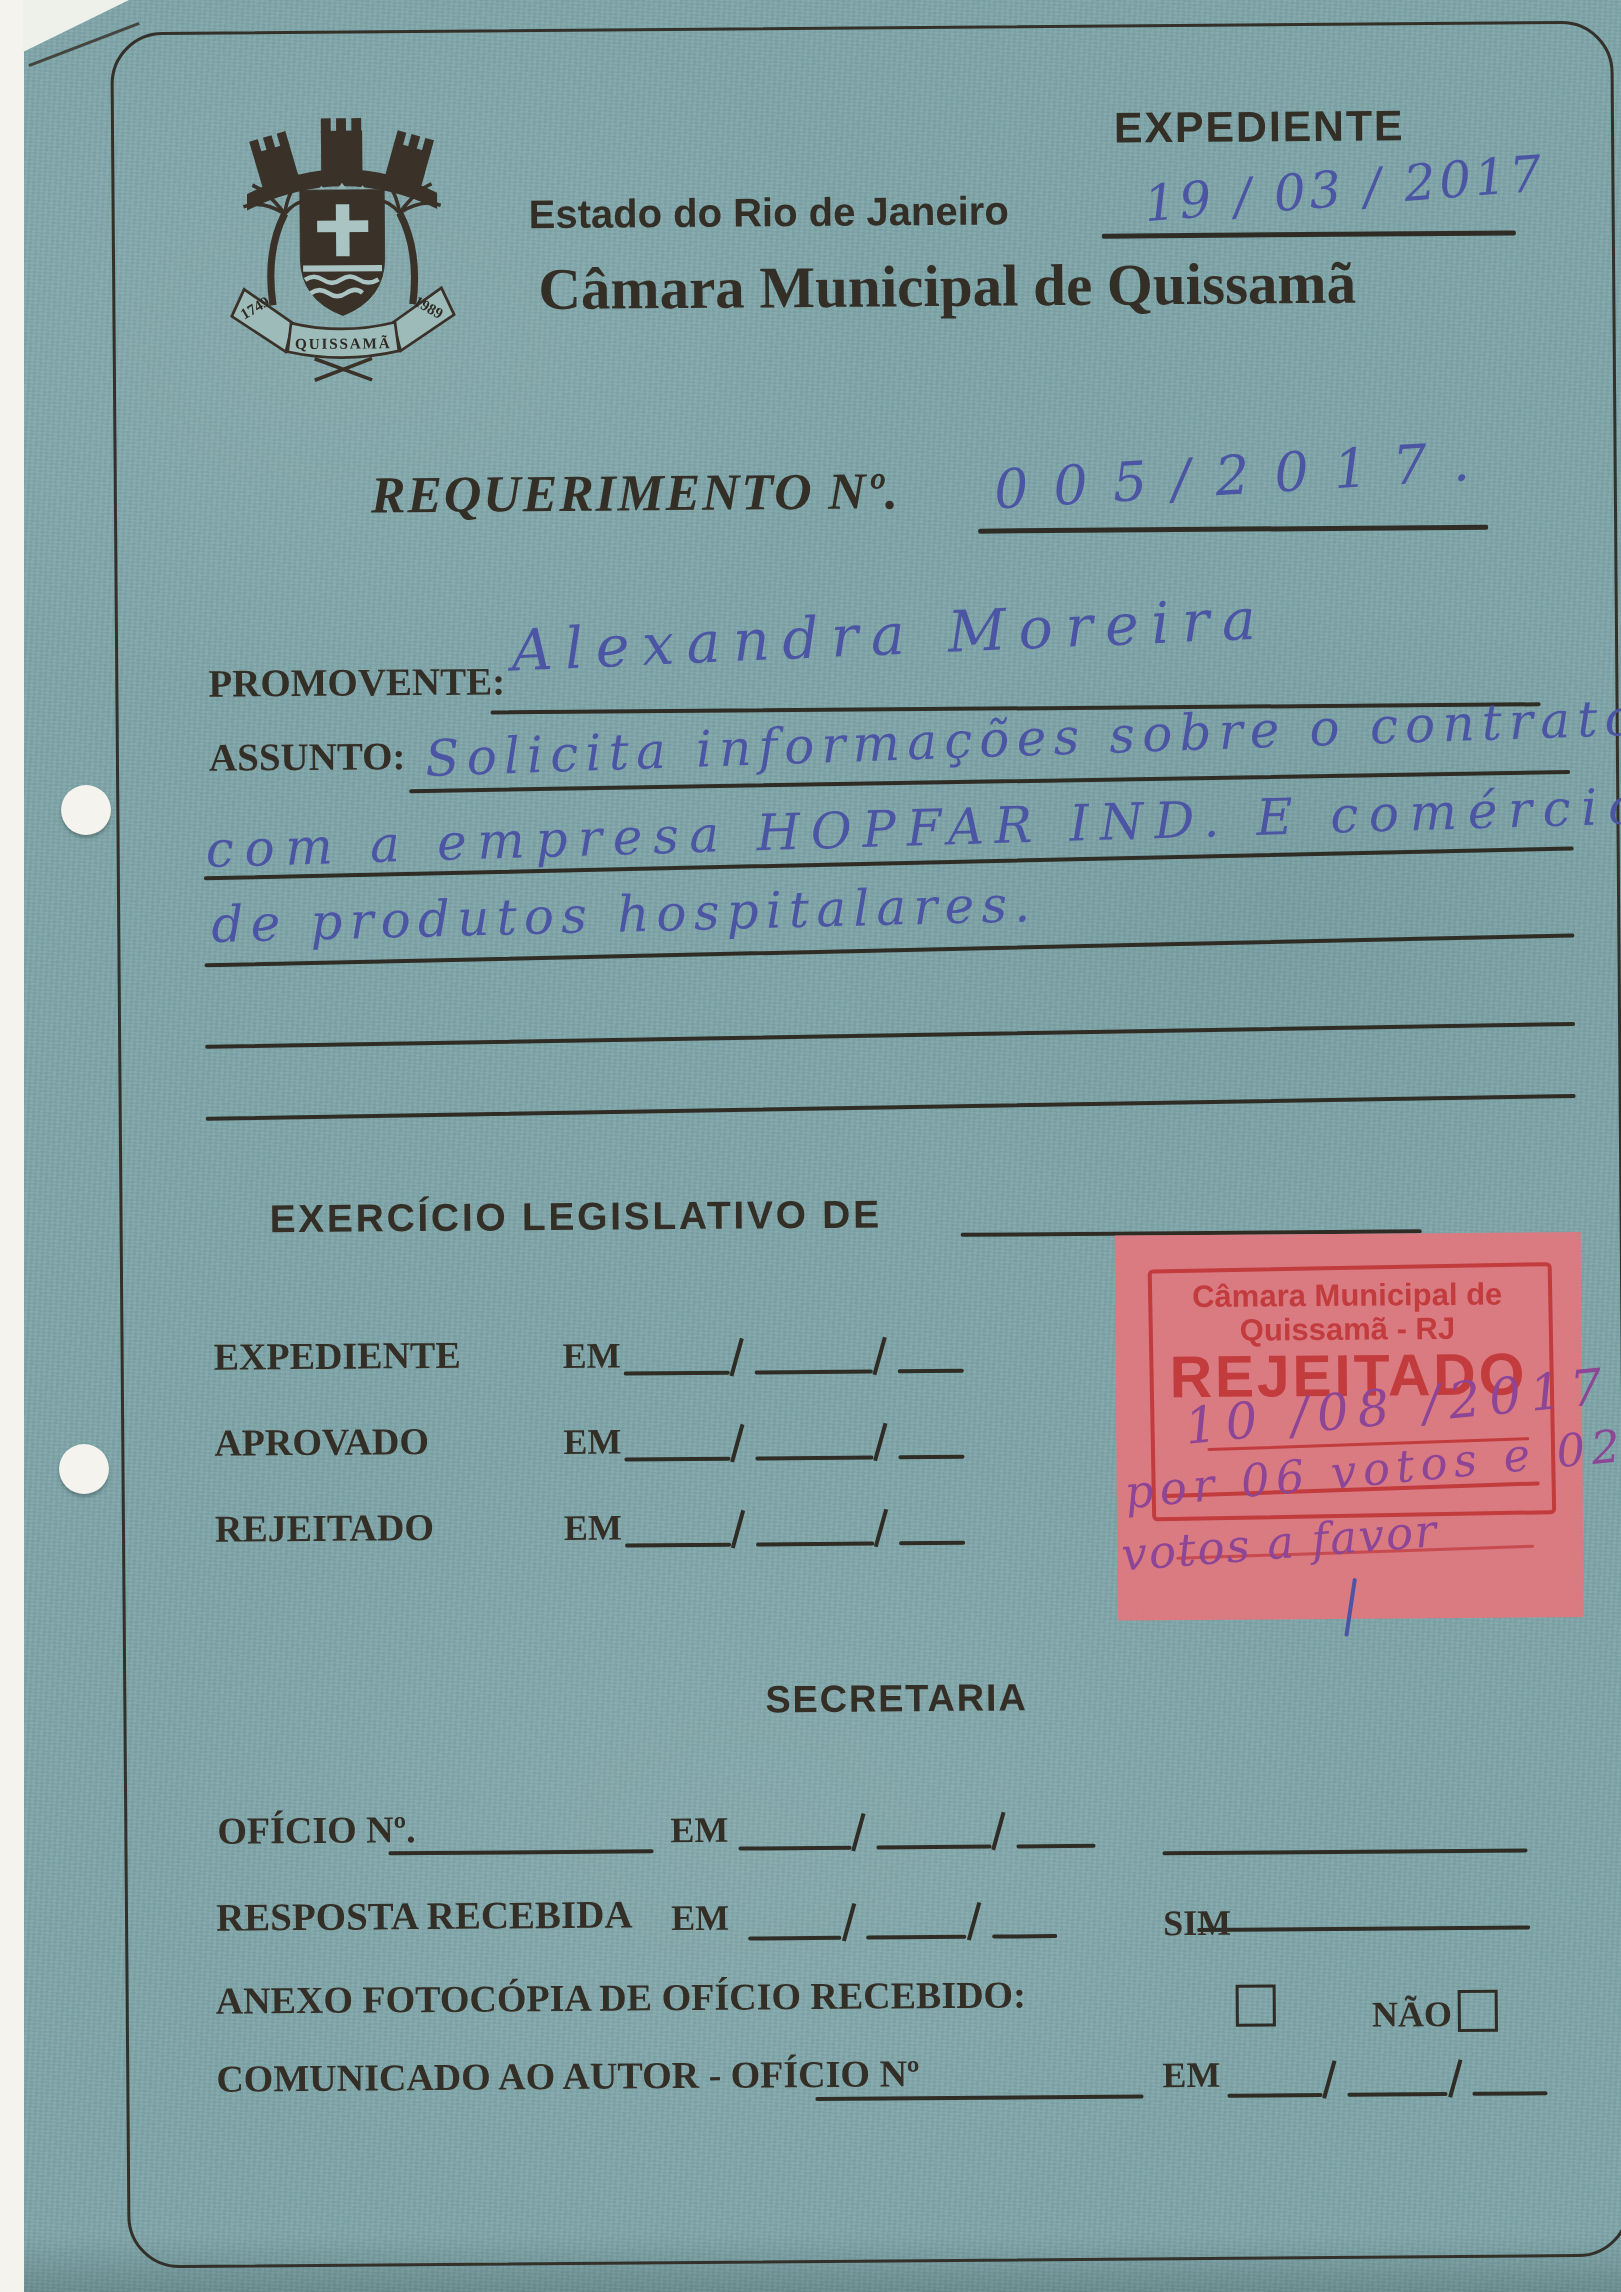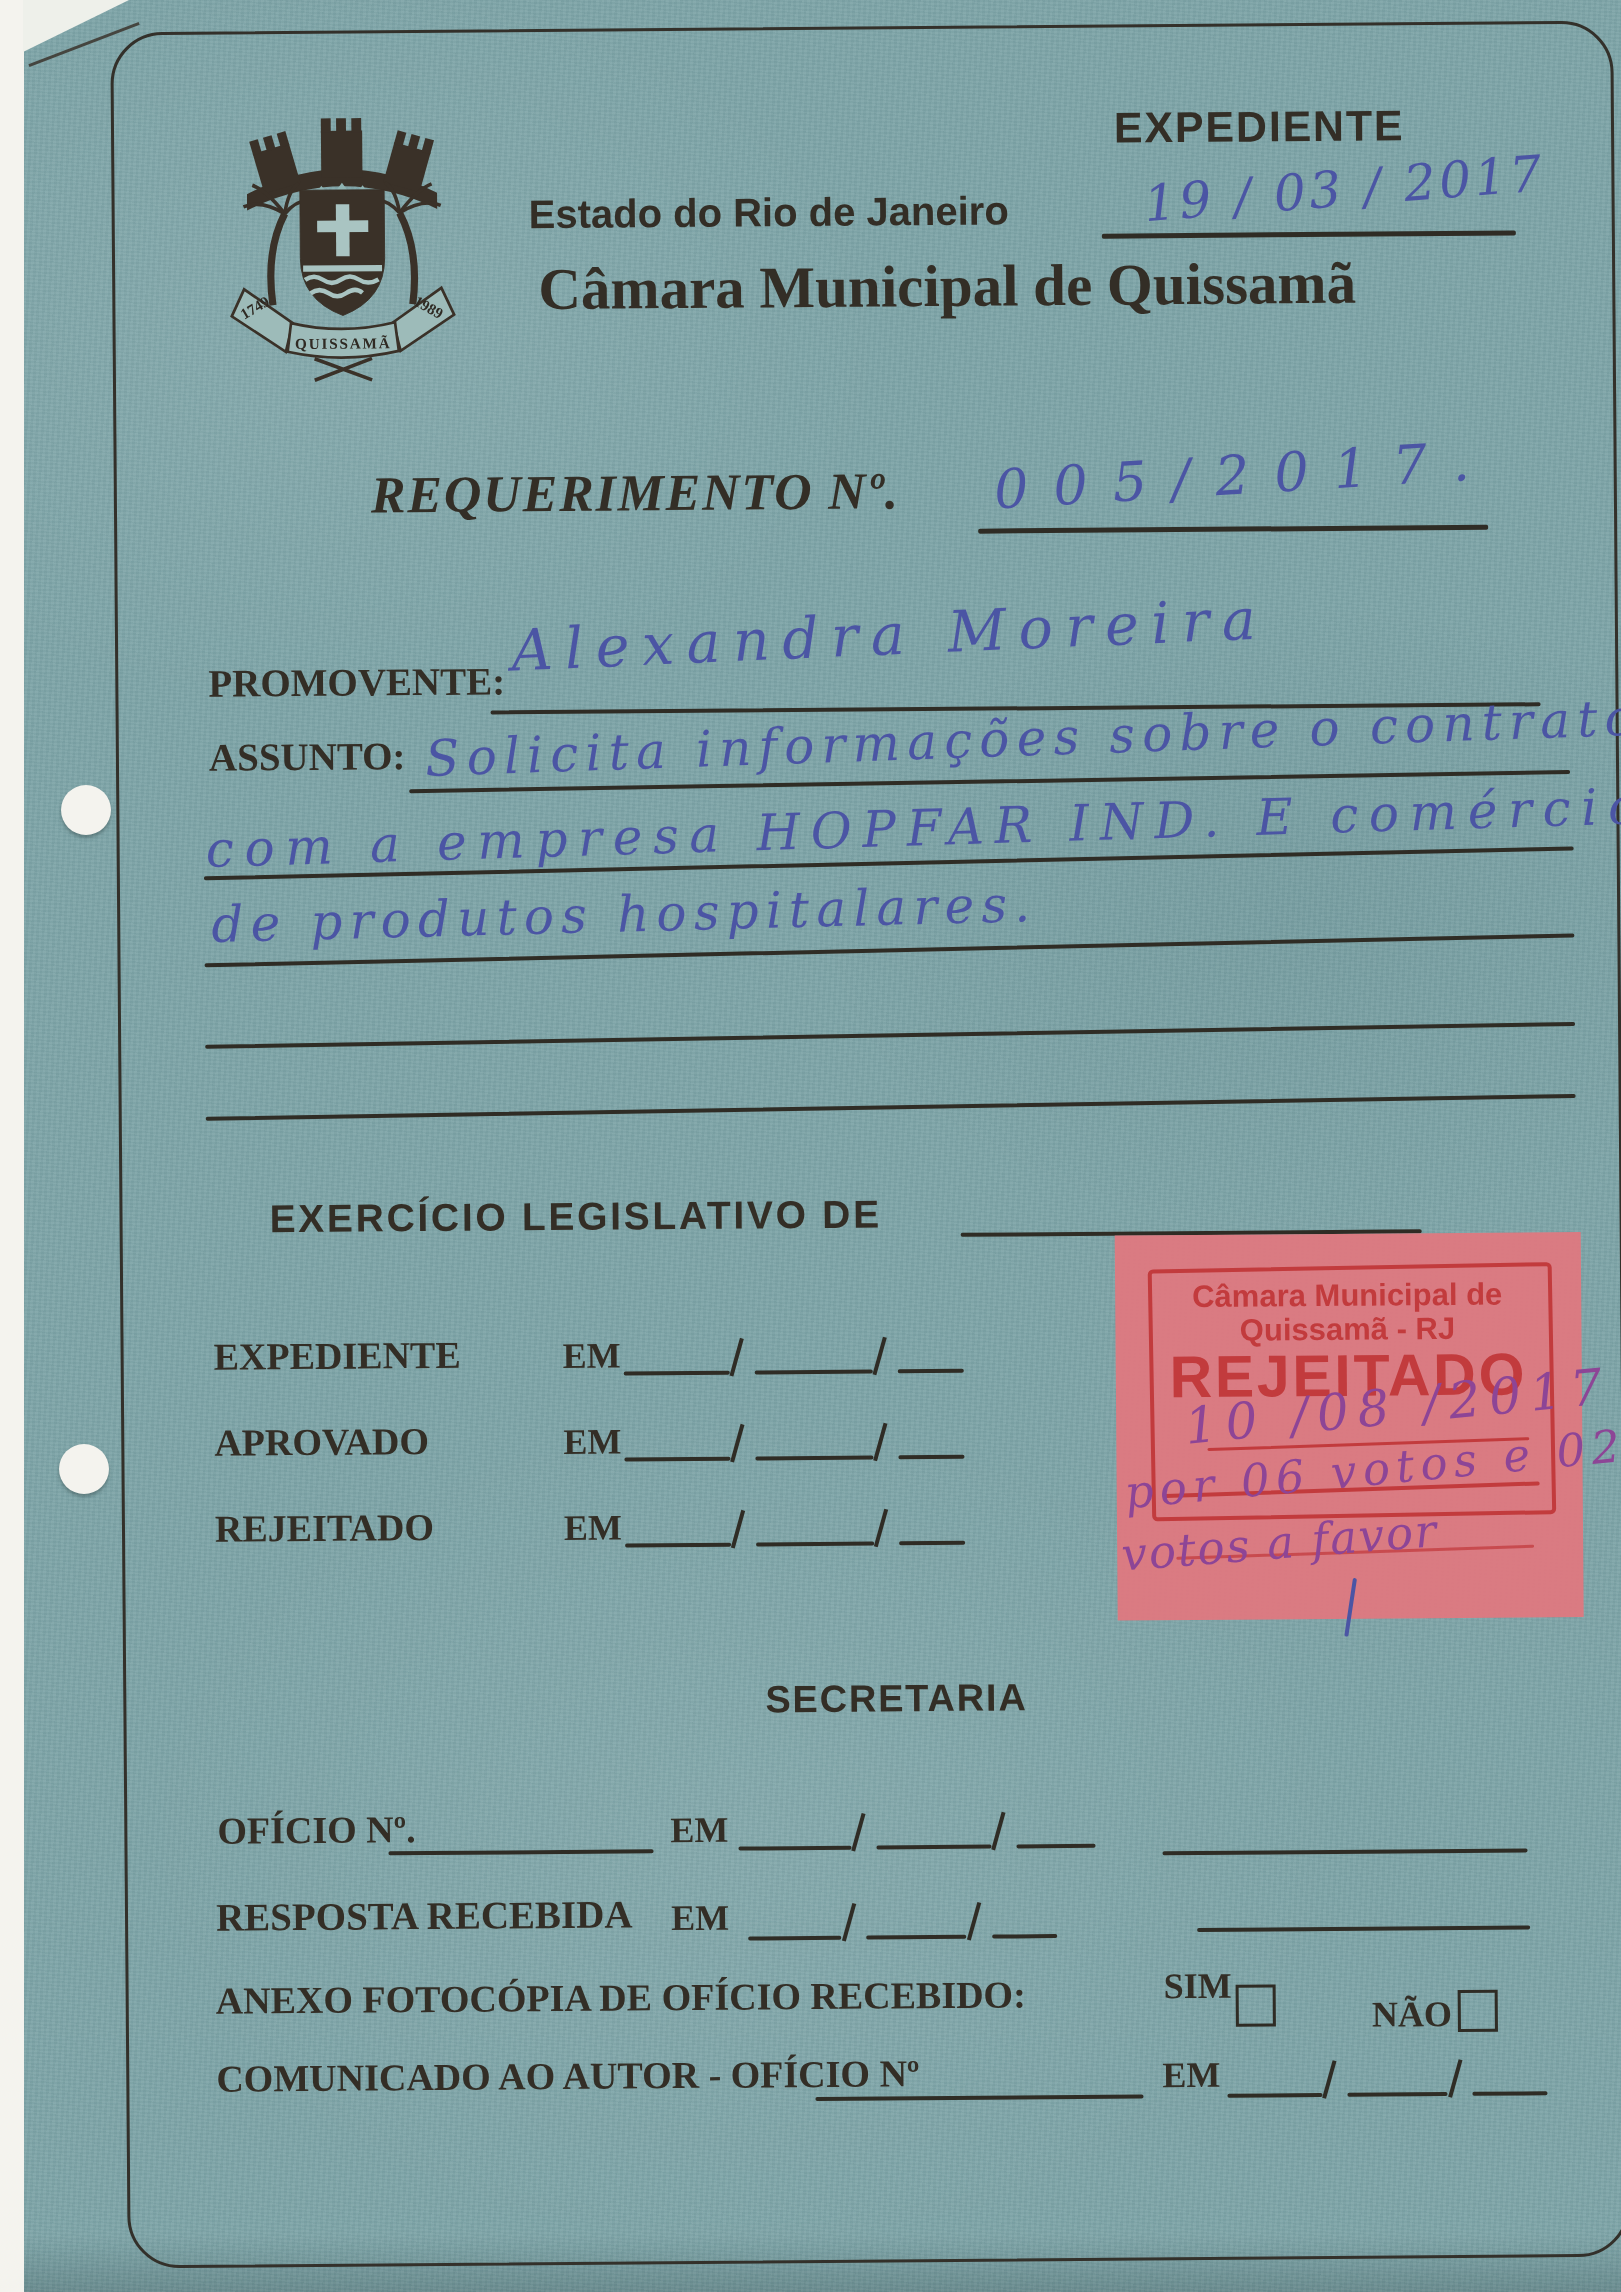--- a/index.html
+++ b/index.html
@@ -212,21 +212,21 @@
   <div class="abs datefield" style="left:742px;top:1897px;width:309px;">
     <div class="dseg" style="left:0;width:93px;"></div>
     <div class="dslash" style="left:99px;"></div>
     <div class="dseg" style="left:118px;width:100px;"></div>
     <div class="dslash" style="left:224px;"></div>
     <div class="dseg" style="left:244px;width:65px;"></div>
   </div>
   <div class="abs rule" style="left:1191px;top:1931px;width:333px;"></div>
 
   <div class="abs serif b ink nowrap" style="left:209px;top:1977px;font-size:38px;">ANEXO FOTOCÓPIA DE OFÍCIO RECEBIDO:</div>
-  <div class="abs serif b ink nowrap" style="left:1157px;top:1971px;font-size:36px;">SIM</div>
+  <div class="abs serif b ink nowrap" style="left:1157px;top:1908px;font-size:36px;">SIM</div>
   <div class="abs chk" style="left:1229px;top:1988px;"></div>
   <div class="abs serif b ink nowrap" style="left:1365px;top:2001px;font-size:36px;">NÃO</div>
   <div class="abs chk" style="left:1451px;top:1995px;"></div>
 
   <div class="abs serif b ink nowrap" style="left:209px;top:2055px;font-size:38px;">COMUNICADO AO AUTOR - OFÍCIO Nº</div>
   <div class="abs rule" style="left:808px;top:2097px;width:328px;"></div>
   <div class="abs serif b ink nowrap" style="left:1155px;top:2060px;font-size:36px;">EM</div>
   <div class="abs datefield" style="left:1220px;top:2058px;width:321px;">
     <div class="dseg" style="left:0;width:95px;"></div>
     <div class="dslash" style="left:100px;"></div>

